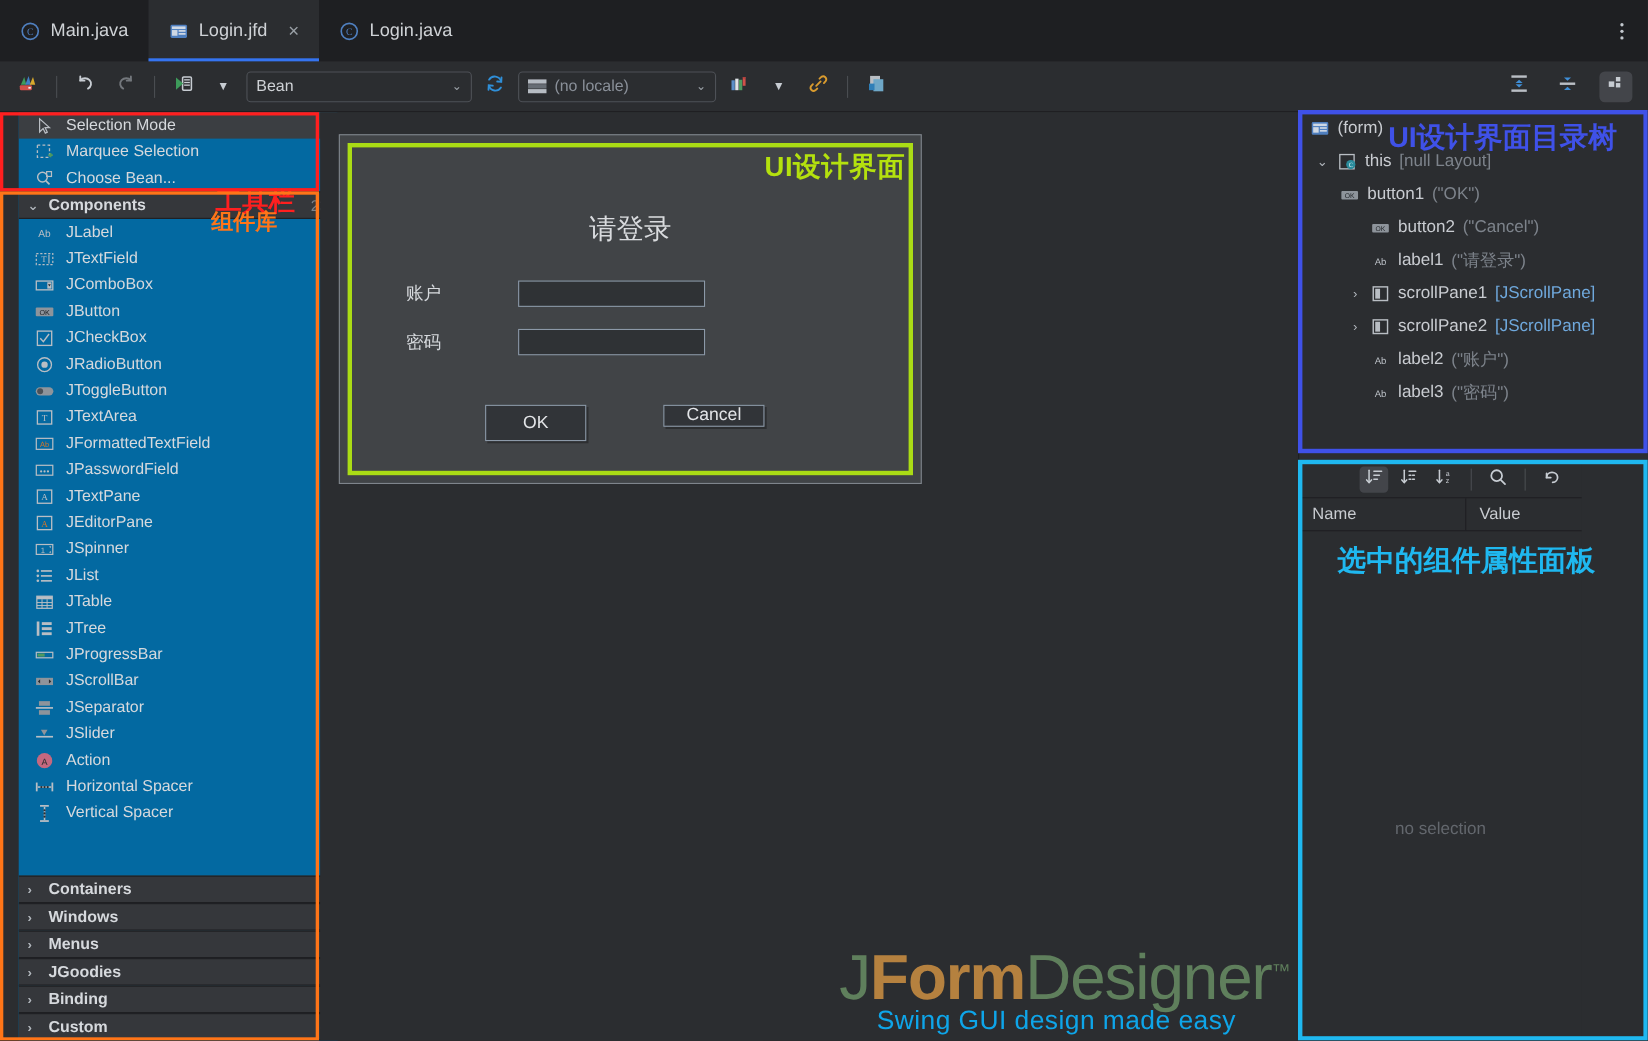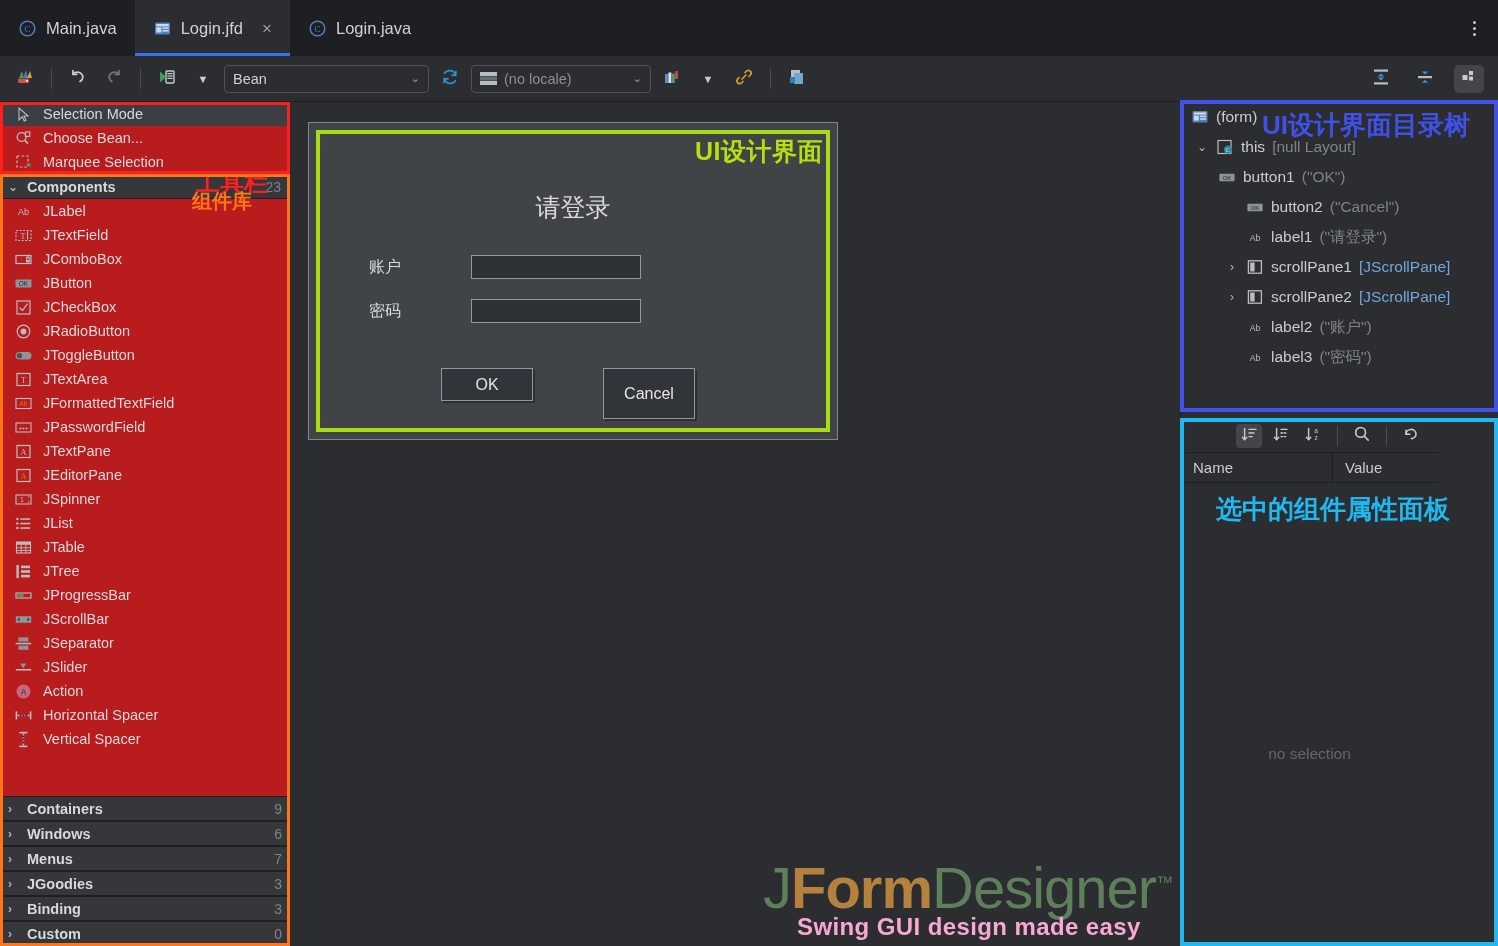--- a/index.html
+++ b/index.html
@@ -57,22 +57,22 @@
   .combo .cval { flex: 1; }
   .combo .carrow { color: #9aa0a6; font-size: 11px; }
   .combo.theme { width: 205px; }
   .combo.locale { width: 180px; color: #8a9099; }
   .tb-right { margin-left: auto; display: flex; align-items: center; gap: 14px; padding-right: 4px; }
   .tb-sqbtn { width: 30px; height: 28px; border-radius: 5px; background: #43454a;
               display:flex; align-items:center; justify-content:center; }
 
   
   .palette {
-    position: absolute; left: 0; top: 102px; width: 290px; height: 844px;
-    background: #b91c1c; border-right: 1px solid #1e1f22;
+    position: absolute; left: 17px; top: 102px; width: 290px; height: 844px;
+    background: #0369a1; border-right: 1px solid #1e1f22;
     overflow: hidden;
   }
   .pal-mode { height: 24px; display: flex; align-items: center; gap: 10px; padding-left: 14px;
               color: #d6d9dd; font-size: 14.5px; }
   .pal-mode.sel { background: #3b3e42; }
   .pal-group {
     height: 25px; display: flex; align-items: center; gap: 7px; padding: 0 8px 0 8px;
     background: #35373b; color: #d6d9dd; font-size: 14.5px; font-weight: bold;
     border-top: 1px solid #1e1f22; border-bottom: 1px solid #1e1f22;
   }
@@ -113,21 +113,21 @@
     border: 4px solid #aadc15; pointer-events: none;
   }
   .watermark {
     position: absolute; left: 472px; top: 752px; width: 410px; text-align: left;
     user-select: none;
   }
   .wm1 { font-size: 58px; line-height: 58px; letter-spacing: -1px; }
   .wm1 .wa { color: #5f7f5c; }
   .wm1 .wb { color: #b5813f; font-weight: bold; }
   .wm1 .tm { font-size: 17px; vertical-align: super; color: #5f7f5c; }
-  .wm2 { color: #f9a8d4; font-size: 24px; letter-spacing: .4px; margin-top: -4px; margin-left: 34px; font-weight: bold; }
+  .wm2 { color: #0ea5e9; font-size: 24px; letter-spacing: .4px; margin-top: -4px; margin-left: 34px; }
 
   
   .rtree {
     position: absolute; left: 1180px; top: 102px; width: 318px; height: 318px;
     background: #2b2d30; border-left: 1px solid #1e1f22; overflow: hidden;
   }
   .tr-row { height: 30px; display: flex; align-items: center; gap: 7px; font-size: 15.5px; color: #c9ccd1; }
   .tr-chev { width: 14px; color: #b2b7bd; font-size: 12px; text-align:center; flex:none; }
   .tr-ic { width: 18px; height: 18px; flex: none; display:flex; align-items:center; justify-content:center; }
   .tr-dim { color: #7d838b; }
@@ -387,35 +387,35 @@
       <span class="ic" style="width:19px;height:19px;display:flex;align-items:center;justify-content:center">
         <svg width="17" height="17" viewBox="0 0 17 17">
             <polygon points="4,2 4,14 7.2,10.8 9.2,15 11,14.2 9,10 13,10" fill="none" stroke="#b9bec4" stroke-width="1.1"></polygon>
           </svg>
       </span>
       <span>Selection Mode</span>
     </div>
     <div class="pal-mode">
       <span class="ic" style="width:19px;height:19px;display:flex;align-items:center;justify-content:center">
         <svg width="17" height="17" viewBox="0 0 17 17">
+            <rect x="2" y="2" width="11" height="11" fill="none" stroke="#b9bec4" stroke-width="1.2" stroke-dasharray="2.6 2"></rect>
+            <path d="M12 11 h4 M14 9 v4" stroke="#4e9a5f" stroke-width="1.5"></path>
+          </svg>
+      </span>
+      <span>Marquee Selection</span>
+    </div>
+    <div class="pal-mode">
+      <span class="ic" style="width:19px;height:19px;display:flex;align-items:center;justify-content:center">
+        <svg width="17" height="17" viewBox="0 0 17 17">
             <circle cx="6.6" cy="7" r="4.4" fill="none" stroke="#b9bec4" stroke-width="1.3"></circle>
             <path d="M9.8 10.4 L13 13.6" stroke="#b9bec4" stroke-width="1.5"></path>
             <rect x="10.4" y="2" width="4.4" height="4.4" fill="none" stroke="#b9bec4" stroke-width="1.1"></rect>
           </svg>
       </span>
       <span>Choose Bean...</span>
-    </div>
-    <div class="pal-mode">
-      <span class="ic" style="width:19px;height:19px;display:flex;align-items:center;justify-content:center">
-        <svg width="17" height="17" viewBox="0 0 17 17">
-            <rect x="2" y="2" width="11" height="11" fill="none" stroke="#b9bec4" stroke-width="1.2" stroke-dasharray="2.6 2"></rect>
-            <path d="M12 11 h4 M14 9 v4" stroke="#4e9a5f" stroke-width="1.5"></path>
-          </svg>
-      </span>
-      <span>Marquee Selection</span>
     </div>
 
     <div class="pal-group">
       <span class="chev">⌄</span>
       <span class="gname">Components</span>
       <span class="gcount">23</span>
     </div>
 
     <div id="palette-items">
         <div class="pal-item">
@@ -695,21 +695,21 @@
           <span class="flabel">账户</span>
           <span class="ftext" style="margin-left:50px"></span>
         </div>
 
         <div class="frow" style="left:40px; top:176px;">
           <span class="flabel">密码</span>
           <span class="ftext" style="margin-left:50px"></span>
         </div>
 
         <div class="fbtn" style="position:absolute;left:132px;top:245px;width:92px;height:33px">OK</div>
-        <div class="fbtn" style="position:absolute;left:294px;top:245px;width:92px;height:51px">Cancel</div>
+        <div class="fbtn" style="position:absolute;left:294px;top:245px;width:92px;height:20px">Cancel</div>
       </div>
       <div class="greenbox"></div>
     </div>
 
     <div class="watermark">
       <div class="wm1">
         <span class="wa">J</span><span class="wb">Form</span><span class="wa">Designer</span><span class="tm">™</span>
       </div>
       <div class="wm2">Swing GUI design made easy</div>
     </div>

